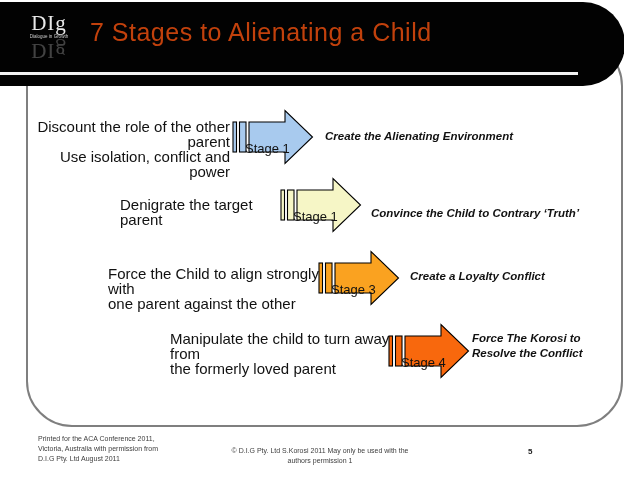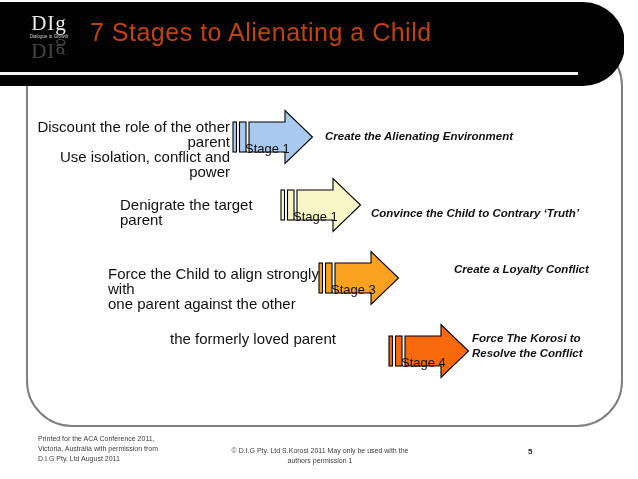--- a/index.html
+++ b/index.html
@@ -33,21 +33,21 @@
   .r1-left{left:30px;top:119px;width:200px;text-align:right;}
   .r1-arrow{left:232px;top:109px;}
   .r1-right{left:325px;top:129px;}
 
   .r2-left{left:120px;top:197px;width:153px;text-align:left;}
   .r2-arrow{left:280px;top:177px;}
   .r2-right{left:371px;top:206px;}
 
   .r3-left{left:108px;top:258px;width:220px;text-align:left;margin-top:8px;}
   .r3-arrow{left:318px;top:250px;}
-  .r3-right{left:410px;top:262px;margin-left:44px;}
+  .r3-right{left:410px;top:269px;}
 
   .r4-left{left:170px;top:331px;width:230px;text-align:left;}
   .r4-arrow{left:388px;top:323px;}
   .r4-right{left:472px;top:331px;}
 
   
   .footer-left{position:absolute;left:38px;top:434px;font-size:7px;line-height:10px;color:#3d3d3d;z-index:5;}
   .footer-center{position:absolute;left:200px;top:446px;width:240px;text-align:center;
                  font-size:7px;line-height:10px;color:#3d3d3d;z-index:5;}
   .page-number{position:absolute;left:528px;top:447px;font-size:8px;font-weight:bold;color:#222;z-index:5;}
@@ -113,20 +113,21 @@
       <rect x="7.5" y="13" width="6.5" height="30" stroke="#000" stroke-width="1.1" fill="#FAA220"></rect>
       <polygon points="17,13 53,13 53,1.5 80.5,28 53,54.5 53,43 17,43" stroke="#000" stroke-width="1.1" fill="#FAA220"></polygon>
     </svg>
     <span class="stage-label">Stage 3</span>
   </div>
   <div class="right-text r3-right">
     <div>Create a Loyalty Conflict</div>
   </div>
 
   <div class="left-text r4-left">
+    <div>Manipulate the child to turn away from</div>
     <div>the formerly loved parent</div>
   </div>
   <div class="arrow-wrap r4-arrow">
     <svg width="82" height="56" viewBox="0 0 82 56">
       <rect x="1" y="13" width="3.5" height="30" stroke="#000" stroke-width="1.1" fill="#F8680D"></rect>
       <rect x="7.5" y="13" width="6.5" height="30" stroke="#000" stroke-width="1.1" fill="#F8680D"></rect>
       <polygon points="17,13 53,13 53,1.5 80.5,28 53,54.5 53,43 17,43" stroke="#000" stroke-width="1.1" fill="#F8680D"></polygon>
     </svg>
     <span class="stage-label">Stage 4</span>
   </div>

